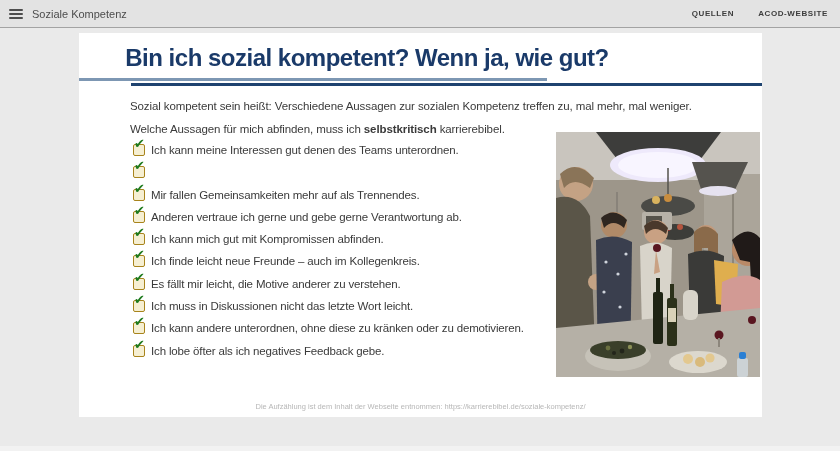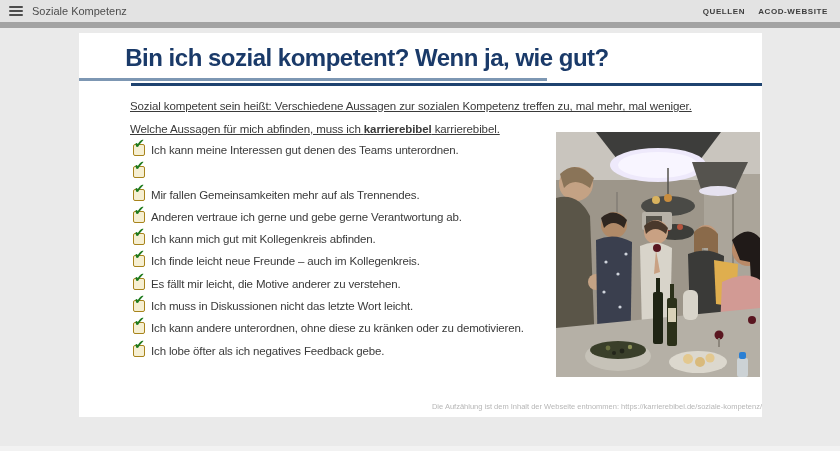--- a/index.html
+++ b/index.html
@@ -2,53 +2,53 @@
 <html><head>
 <meta charset="utf-8">
 <style>
   * { margin:0; padding:0; box-sizing:border-box; }
   html,body { width:840px; height:451px; overflow:hidden;
     font-family:"Liberation Sans", sans-serif; background:#eaeaea; }
   .stage { position:relative; width:840px; height:451px; background:#eaeaea; }
 
   
   .topbar { position:absolute; top:0; left:0; width:840px; height:28px;
-    background:#e3e3e3; border-bottom:6px solid #a3a3a3;
+    background:#e3e3e3; border-bottom:1px solid #a3a3a3;
     display:flex; align-items:center; }
   .hamburger { width:14px; height:10px; margin-left:9px; cursor:pointer;
     display:flex; flex-direction:column; justify-content:space-between; }
   .hamburger i { display:block; height:2px; background:#4d4d4d; border-radius:1px; }
   .topbar-title { margin-left:9px; font-size:11px; color:#4d4d4d; }
-  .topbar-links { margin-left:auto; margin-right:12px; display:flex; gap:13px; }
+  .topbar-links { margin-left:auto; margin-right:12px; display:flex; gap:24px; }
   .topbar-link { font-size:8px; font-weight:bold; letter-spacing:.6px;
     color:#3d3d3d; cursor:pointer; background:none; border:none;
     font-family:"Liberation Sans", sans-serif; }
 
   
   .slide { position:absolute; left:79px; top:33px; width:683px; height:384px;
     background:#ffffff; }
   .slide-title { position:absolute; top:11px; left:0; width:576px;
     text-align:center; font-size:24px; font-weight:bold; letter-spacing:-0.5px;
     color:#1a3a69; }
   .rule-light { position:absolute; top:45px; left:0; width:468px; height:3px;
     background:#7d97b3; }
   .rule-navy { position:absolute; top:50px; left:52px; width:631px; height:2.5px;
     background:#1f4370; }
   .intro { position:absolute; left:51px; top:62px; width:600px;
-    font-size:11.5px; line-height:22.5px; color:#3a3a3a; letter-spacing:-0.1px;text-decoration:underline; }
+    font-size:11.5px; line-height:22.5px; color:#3a3a3a; letter-spacing:-0.1px; }
   .checklist { position:absolute; left:54px; top:110px; list-style:none; width:420px; }
   .check-item { display:flex; align-items:flex-start; height:22.3px; }
   .cbx { position:relative; flex:0 0 12px; width:12px; height:12px; margin-top:1px;
     border:1.6px solid #a8841c; border-radius:2px; background:#f6efd2; }
   .tick { position:absolute; left:0px; top:-8px; font-size:13px; font-weight:bold;
     color:#1d7a1d; line-height:13px; font-family:"DejaVu Sans", sans-serif; }
   .item-text { margin-left:6px; font-size:11.5px; color:#3a3a3a;
     letter-spacing:-0.15px; line-height:14px; }
   .slide-footnote { position:absolute; top:369px; left:0; width:683px;
-    text-align:right; font-size:7.5px; color:#b7b7b7; }
+    text-align:center; font-size:7.5px; color:#b7b7b7; }
 
   
   .photo { position:absolute; left:477px; top:99px; width:204px; height:245px;
     overflow:hidden; background:#6e675c; }
 
   
   .player { position:absolute; left:0; top:417px; width:840px; height:34px;
     background:#eaeaea; }
   .player-bottom-strip { position:absolute; left:0; bottom:0; width:840px;
     height:5px; background:#f2f2f2; }
@@ -71,21 +71,21 @@
     </nav>
   </header>
 
   <section class="slide">
     <h1 class="slide-title">Bin ich sozial kompetent? Wenn ja, wie gut?</h1>
     <div class="rule-light"></div>
     <div class="rule-navy"></div>
 
     <div class="intro">
       <div>Sozial kompetent sein heißt: Verschiedene Aussagen zur sozialen Kompetenz treffen zu, mal mehr, mal weniger.</div>
-      <div><span>Welche Aussagen für mich abfinden, muss ich </span><b>karrierebibel</b><span> karrierebibel.</span></div>
+      <div><span>Welche Aussagen für mich abfinden, muss ich </span><b>selbstkritisch</b><span> karrierebibel.</span></div>
     </div>
 
     <ul class="checklist">
       <li class="check-item">
         <span class="cbx">
             <span class="tick">✔</span>
           </span>
         <span class="item-text">Ich kann meine Interessen gut denen des Teams unterordnen.</span>
         </li>
       <li class="check-item">
@@ -102,21 +102,21 @@
       <li class="check-item">
         <span class="cbx">
             <span class="tick">✔</span>
           </span>
         <span class="item-text">Anderen vertraue ich gerne und gebe gerne Verantwortung ab.</span>
         </li>
       <li class="check-item">
         <span class="cbx">
             <span class="tick">✔</span>
           </span>
-        <span class="item-text">Ich kann mich gut mit Kollegenkreis abfinden.</span>
+        <span class="item-text">Ich kann mich gut mit Kompromissen abfinden.</span>
         </li>
       <li class="check-item">
         <span class="cbx">
             <span class="tick">✔</span>
           </span>
         <span class="item-text">Ich finde leicht neue Freunde – auch im Kollegenkreis.</span>
         </li>
       <li class="check-item">
         <span class="cbx">
             <span class="tick">✔</span>

